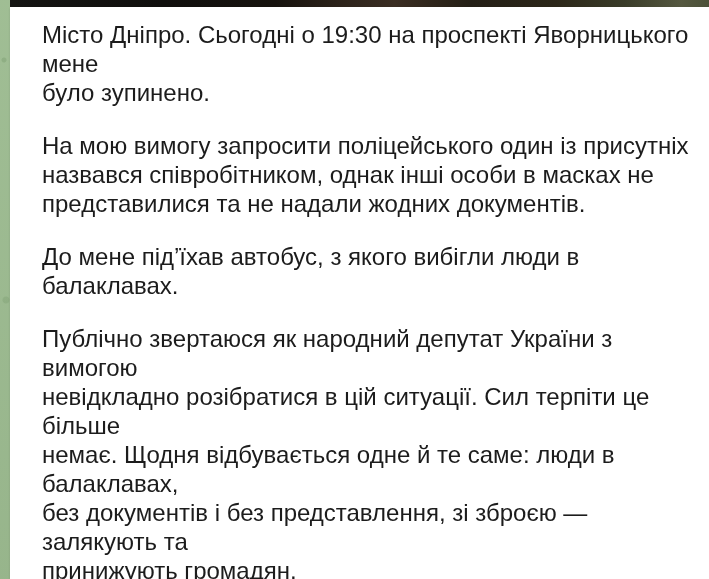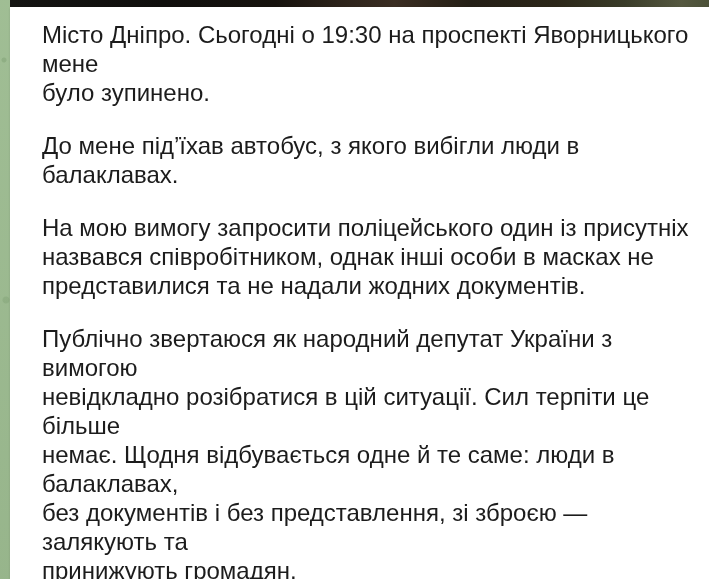--- a/index.html
+++ b/index.html
@@ -61,24 +61,24 @@
 <body>
 
 <div class="screen">
 
   <div class="photo-strip"></div>
 
   <div class="bubble">
     <div class="message-text">
       <p>Місто Дніпро. Сьогодні о 19:30 на проспекті Яворницького мене
 було зупинено.</p>
-      <p>До мене під’їхав автобус, з якого вибігли люди в балаклавах.</p>
       <p>На мою вимогу запросити поліцейського один із присутніх
 назвався співробітником, однак інші особи в масках не
 представилися та не надали жодних документів.</p>
+      <p>До мене під’їхав автобус, з якого вибігли люди в балаклавах.</p>
       <p>Публічно звертаюся як народний депутат України з вимогою
 невідкладно розібратися в цій ситуації. Сил терпіти це більше
 немає. Щодня відбувається одне й те саме: люди в балаклавах,
 без документів і без представлення, зі зброєю — залякують та
 принижують громадян.</p>
 
     </div>
   </div>
 
 </div>

